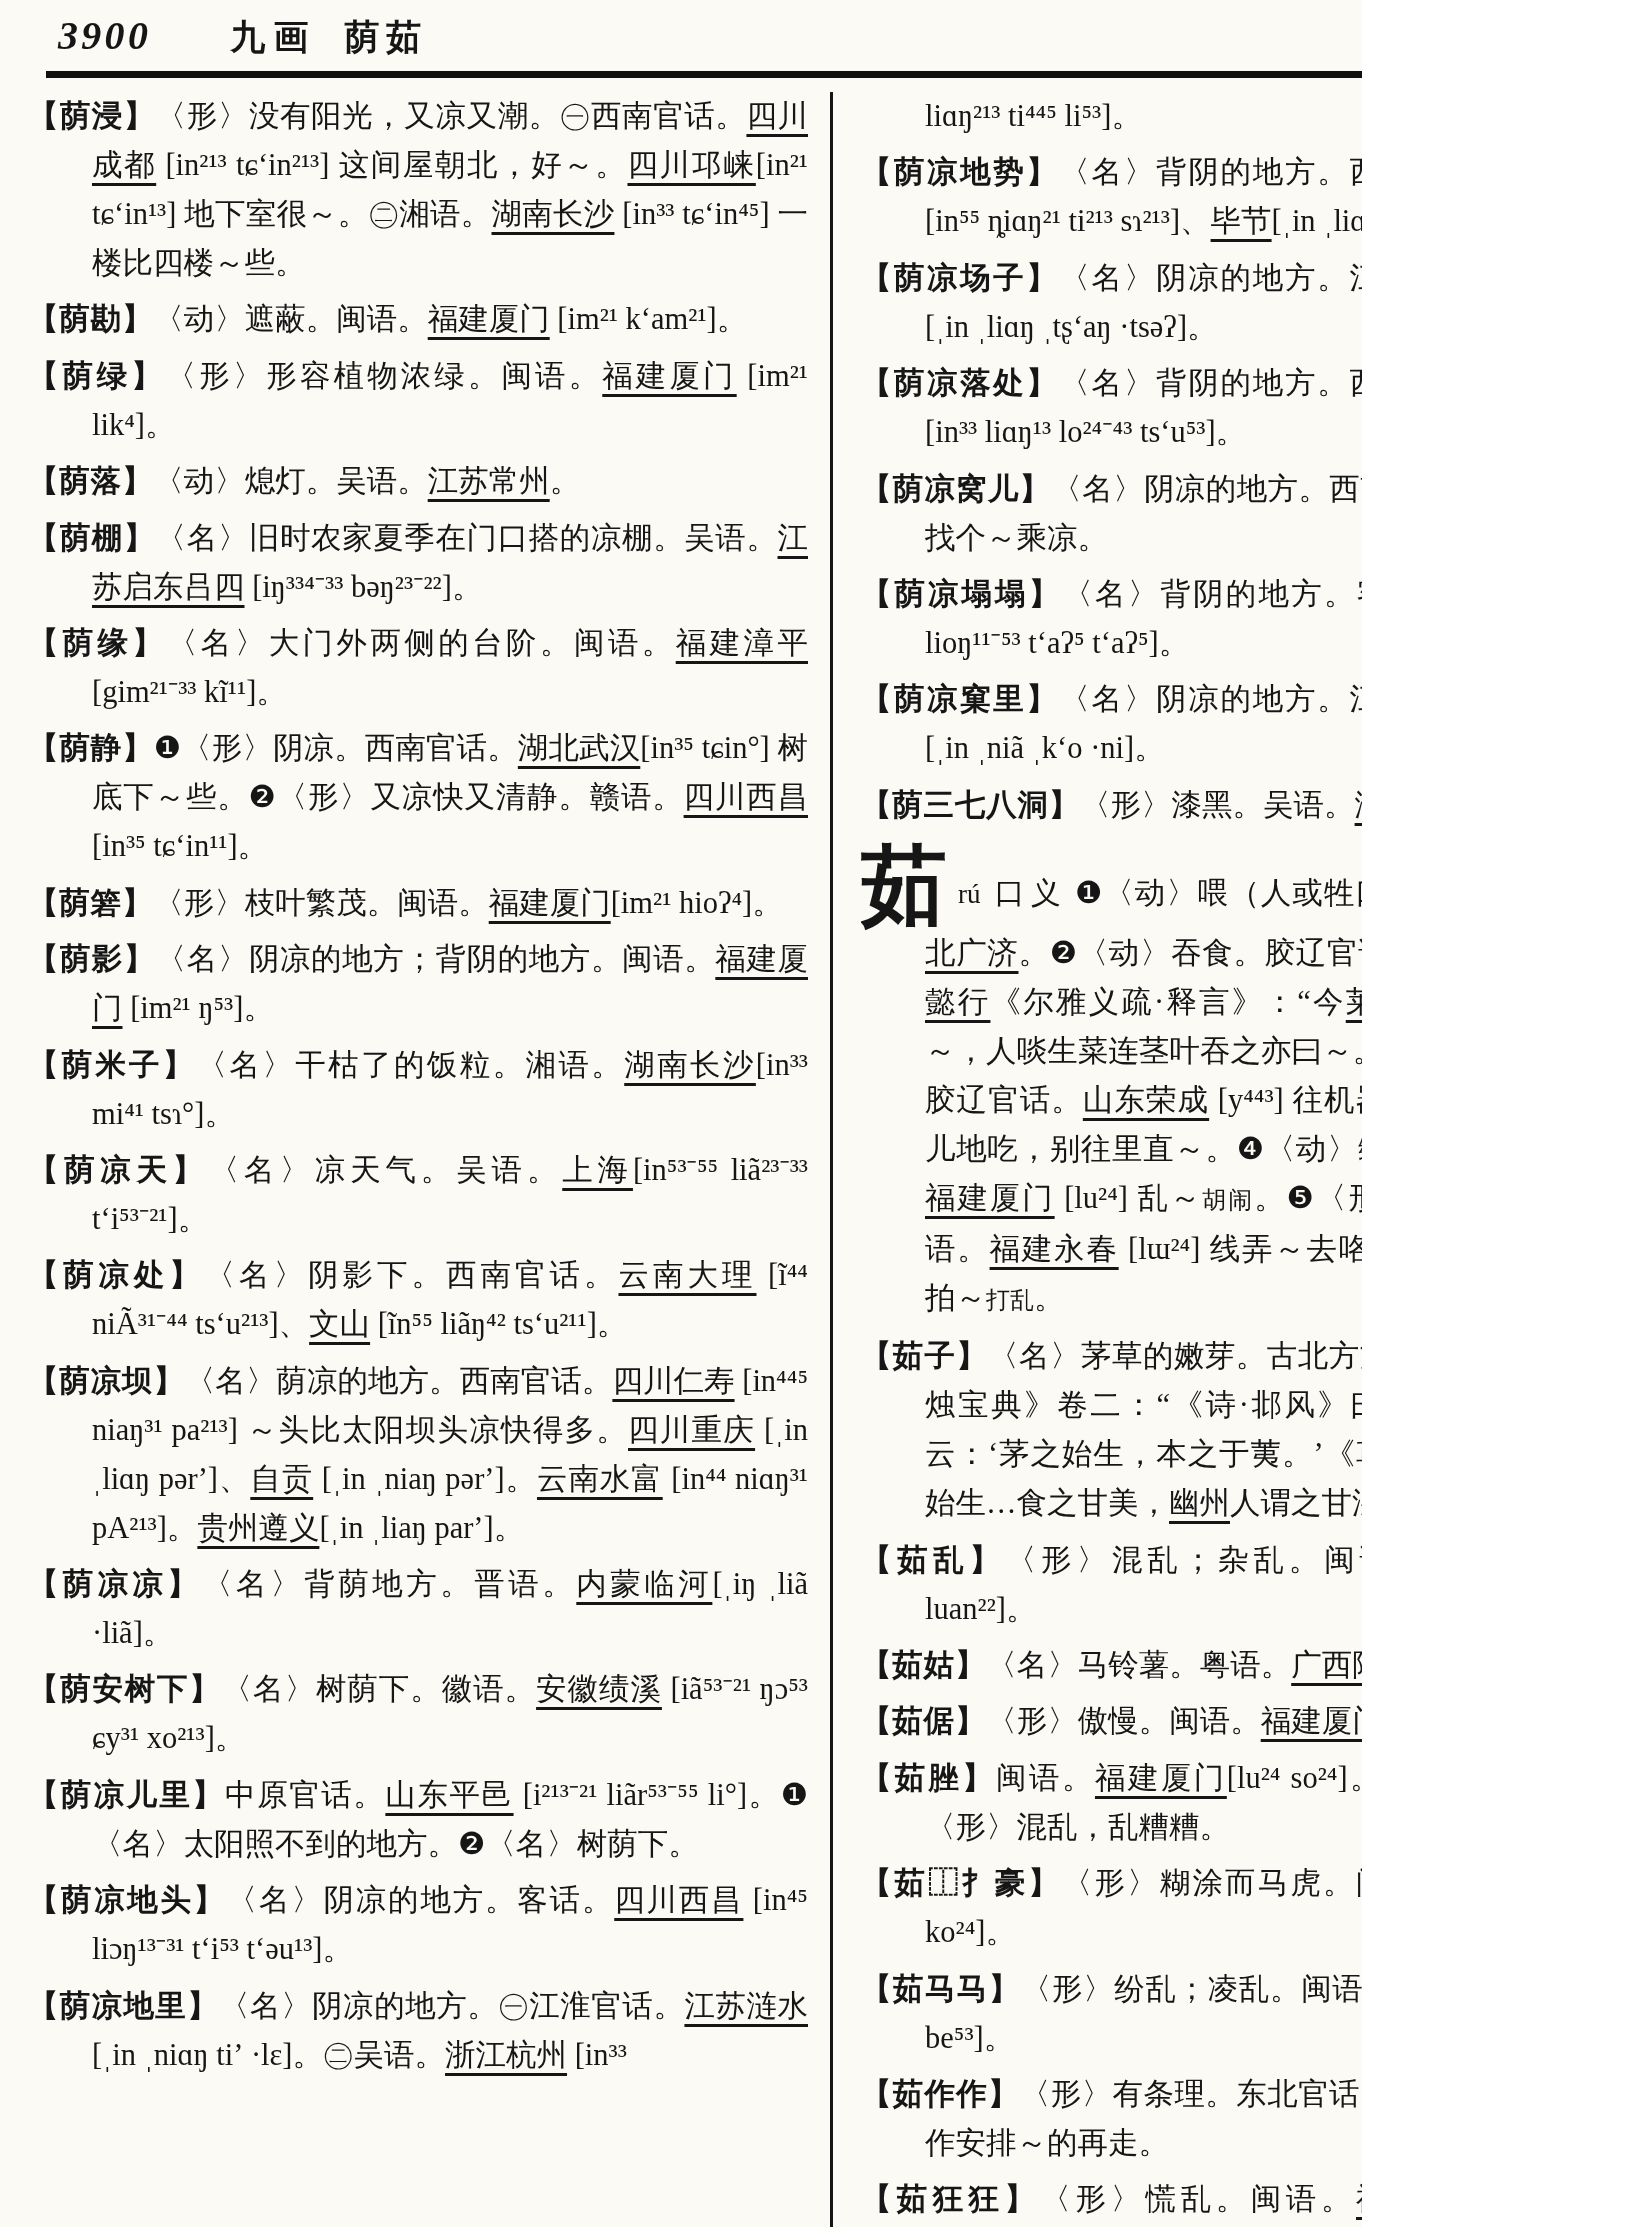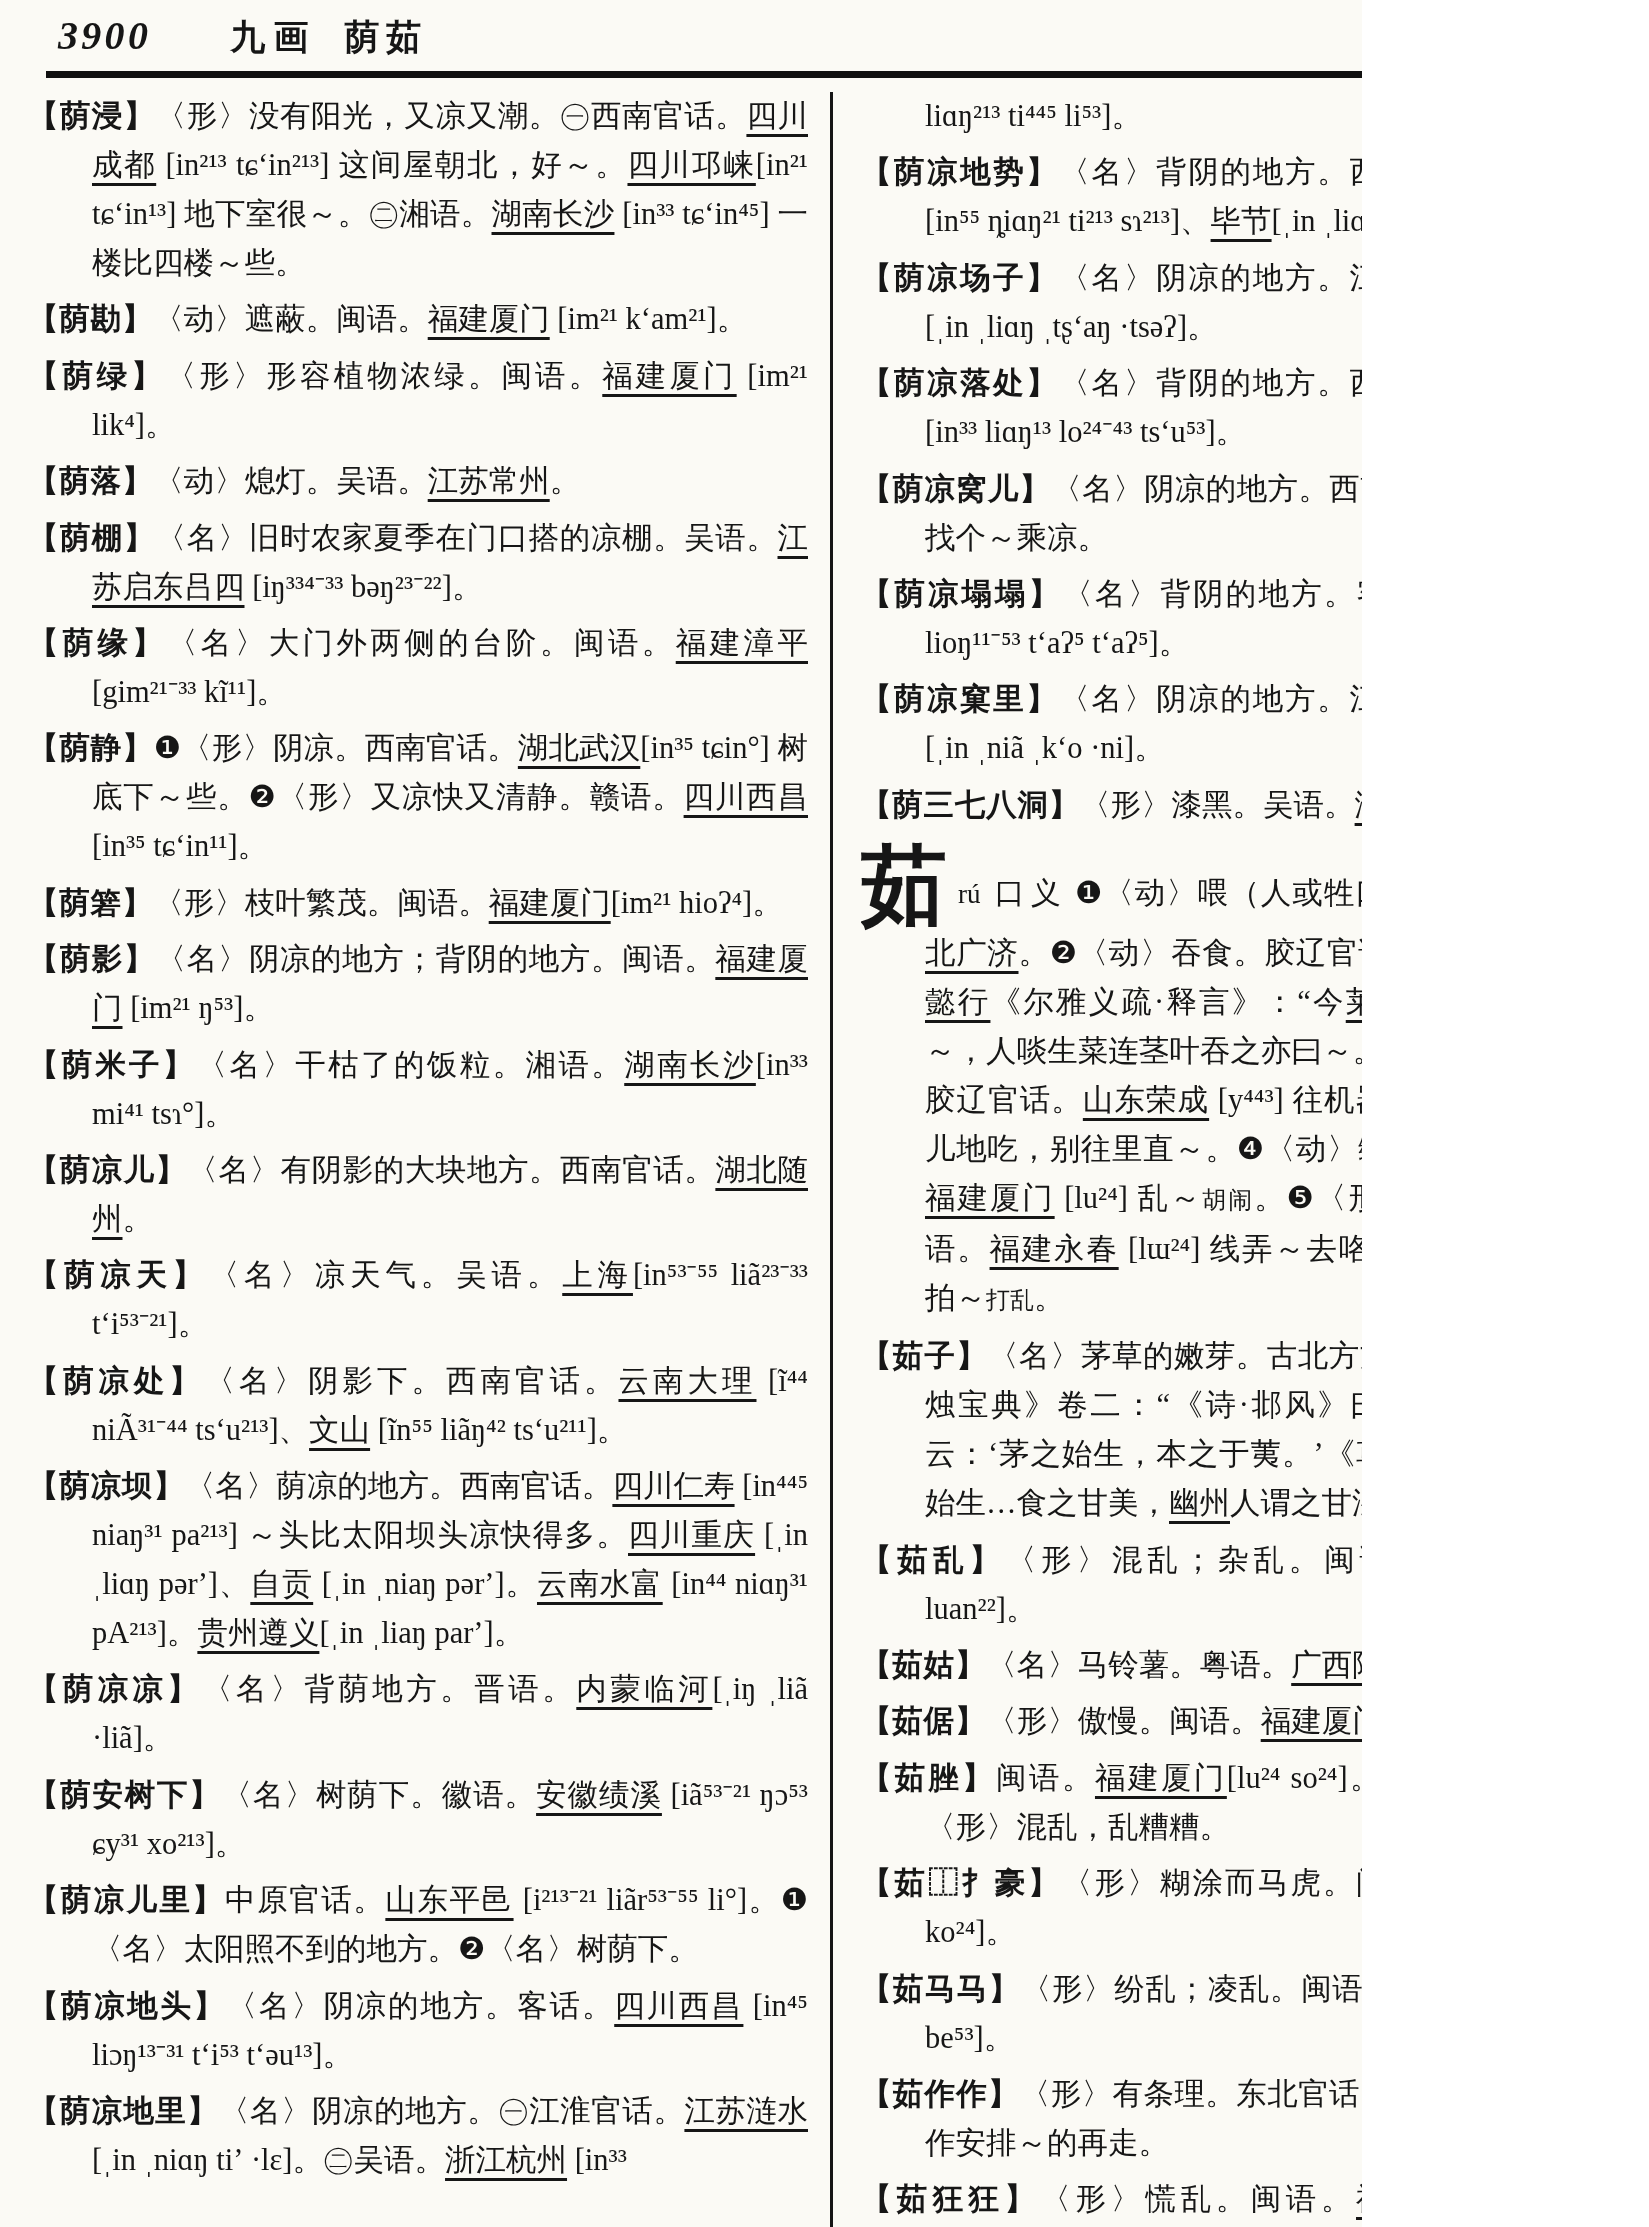--- a/index.html
+++ b/index.html
@@ -75,21 +75,20 @@
       <div class="entry"><span class="hw">【荫浸】</span><span class="body">〈形〉没有阳光，又凉又潮。㊀西南官话。<span class="pn">四川成都</span> [in²¹³ tɕ‘in²¹³] 这间屋朝北，好～。<span class="pn">四川邛崃</span>[in²¹ tɕ‘in¹³] 地下室很～。㊁湘语。<span class="pn">湖南长沙</span> [in³³ tɕ‘in⁴⁵] 一楼比四楼～些。</span></div>
       <div class="entry"><span class="hw">【荫勘】</span><span class="body">〈动〉遮蔽。闽语。<span class="pn">福建厦门</span> [im²¹ k‘am²¹]。</span></div>
       <div class="entry"><span class="hw">【荫绿】</span><span class="body">〈形〉形容植物浓绿。闽语。<span class="pn">福建厦门</span> [im²¹ lik⁴]。</span></div>
       <div class="entry"><span class="hw">【荫落】</span><span class="body">〈动〉熄灯。吴语。<span class="pn">江苏常州</span>。</span></div>
       <div class="entry"><span class="hw">【荫棚】</span><span class="body">〈名〉旧时农家夏季在门口搭的凉棚。吴语。<span class="pn">江苏启东吕四</span> [iŋ³³⁴⁻³³ bəŋ²³⁻²²]。</span></div>
       <div class="entry"><span class="hw">【荫缘】</span><span class="body">〈名〉大门外两侧的台阶。闽语。<span class="pn">福建漳平</span> [gim²¹⁻³³ kĩ¹¹]。</span></div>
       <div class="entry"><span class="hw">【荫静】</span><span class="body">❶〈形〉阴凉。西南官话。<span class="pn">湖北武汉</span>[in³⁵ tɕin°] 树底下～些。❷〈形〉又凉快又清静。赣语。<span class="pn">四川西昌</span> [in³⁵ tɕ‘in¹¹]。</span></div>
       <div class="entry"><span class="hw">【荫箬】</span><span class="body">〈形〉枝叶繁茂。闽语。<span class="pn">福建厦门</span>[im²¹ hioʔ⁴]。</span></div>
       <div class="entry"><span class="hw">【荫影】</span><span class="body">〈名〉阴凉的地方；背阴的地方。闽语。<span class="pn">福建厦门</span> [im²¹ ŋ⁵³]。</span></div>
       <div class="entry"><span class="hw">【荫米子】</span><span class="body">〈名〉干枯了的饭粒。湘语。<span class="pn">湖南长沙</span>[in³³ mi⁴¹ tsɿ°]。</span></div>
-      <div class="entry"><span class="hw">【荫凉儿】</span><span class="body">〈名〉有阴影的大块地方。西南官话。<span class="pn">湖北随州</span>。</span></div>
       <div class="entry"><span class="hw">【荫凉天】</span><span class="body">〈名〉凉天气。吴语。<span class="pn">上海</span>[in⁵³⁻⁵⁵ liã²³⁻³³ t‘i⁵³⁻²¹]。</span></div>
       <div class="entry"><span class="hw">【荫凉处】</span><span class="body">〈名〉阴影下。西南官话。<span class="pn">云南大理</span> [ĩ⁴⁴ niÃ³¹⁻⁴⁴ ts‘u²¹³]、<span class="pn">文山</span> [ĩn⁵⁵ liãŋ⁴² ts‘u²¹¹]。</span></div>
       <div class="entry"><span class="hw">【荫凉坝】</span><span class="body">〈名〉荫凉的地方。西南官话。<span class="pn">四川仁寿</span> [in⁴⁴⁵ niaŋ³¹ pa²¹³] ～头比太阳坝头凉快得多。<span class="pn">四川重庆</span> [ˌin ˌliɑŋ pərʼ]、<span class="pn">自贡</span> [ˌin ˌniaŋ pərʼ]。<span class="pn">云南水富</span> [in⁴⁴ niɑŋ³¹ pA²¹³]。<span class="pn">贵州遵义</span>[ˌin ˌliaŋ parʼ]。</span></div>
       <div class="entry"><span class="hw">【荫凉凉】</span><span class="body">〈名〉背荫地方。晋语。<span class="pn">内蒙临河</span>[ˌiŋ ˌliã ·liã]。</span></div>
       <div class="entry"><span class="hw">【荫安树下】</span><span class="body">〈名〉树荫下。徽语。<span class="pn">安徽绩溪</span> [iã⁵³⁻²¹ ŋɔ⁵³ ɕy³¹ xo²¹³]。</span></div>
       <div class="entry"><span class="hw">【荫凉儿里】</span><span class="body">中原官话。<span class="pn">山东平邑</span> [i²¹³⁻²¹ liãr⁵³⁻⁵⁵ li°]。❶〈名〉太阳照不到的地方。❷〈名〉树荫下。</span></div>
       <div class="entry"><span class="hw">【荫凉地头】</span><span class="body">〈名〉阴凉的地方。客话。<span class="pn">四川西昌</span> [in⁴⁵ liɔŋ¹³⁻³¹ t‘i⁵³ t‘əu¹³]。</span></div>
       <div class="entry"><span class="hw">【荫凉地里】</span><span class="body">〈名〉阴凉的地方。㊀江淮官话。<span class="pn">江苏涟水</span> [ˌin ˌniɑŋ tiʼ ·lɛ]。㊁吴语。<span class="pn">浙江杭州</span> [in³³</span></div>
     </div>
   <div class="col right" id="col-right">

